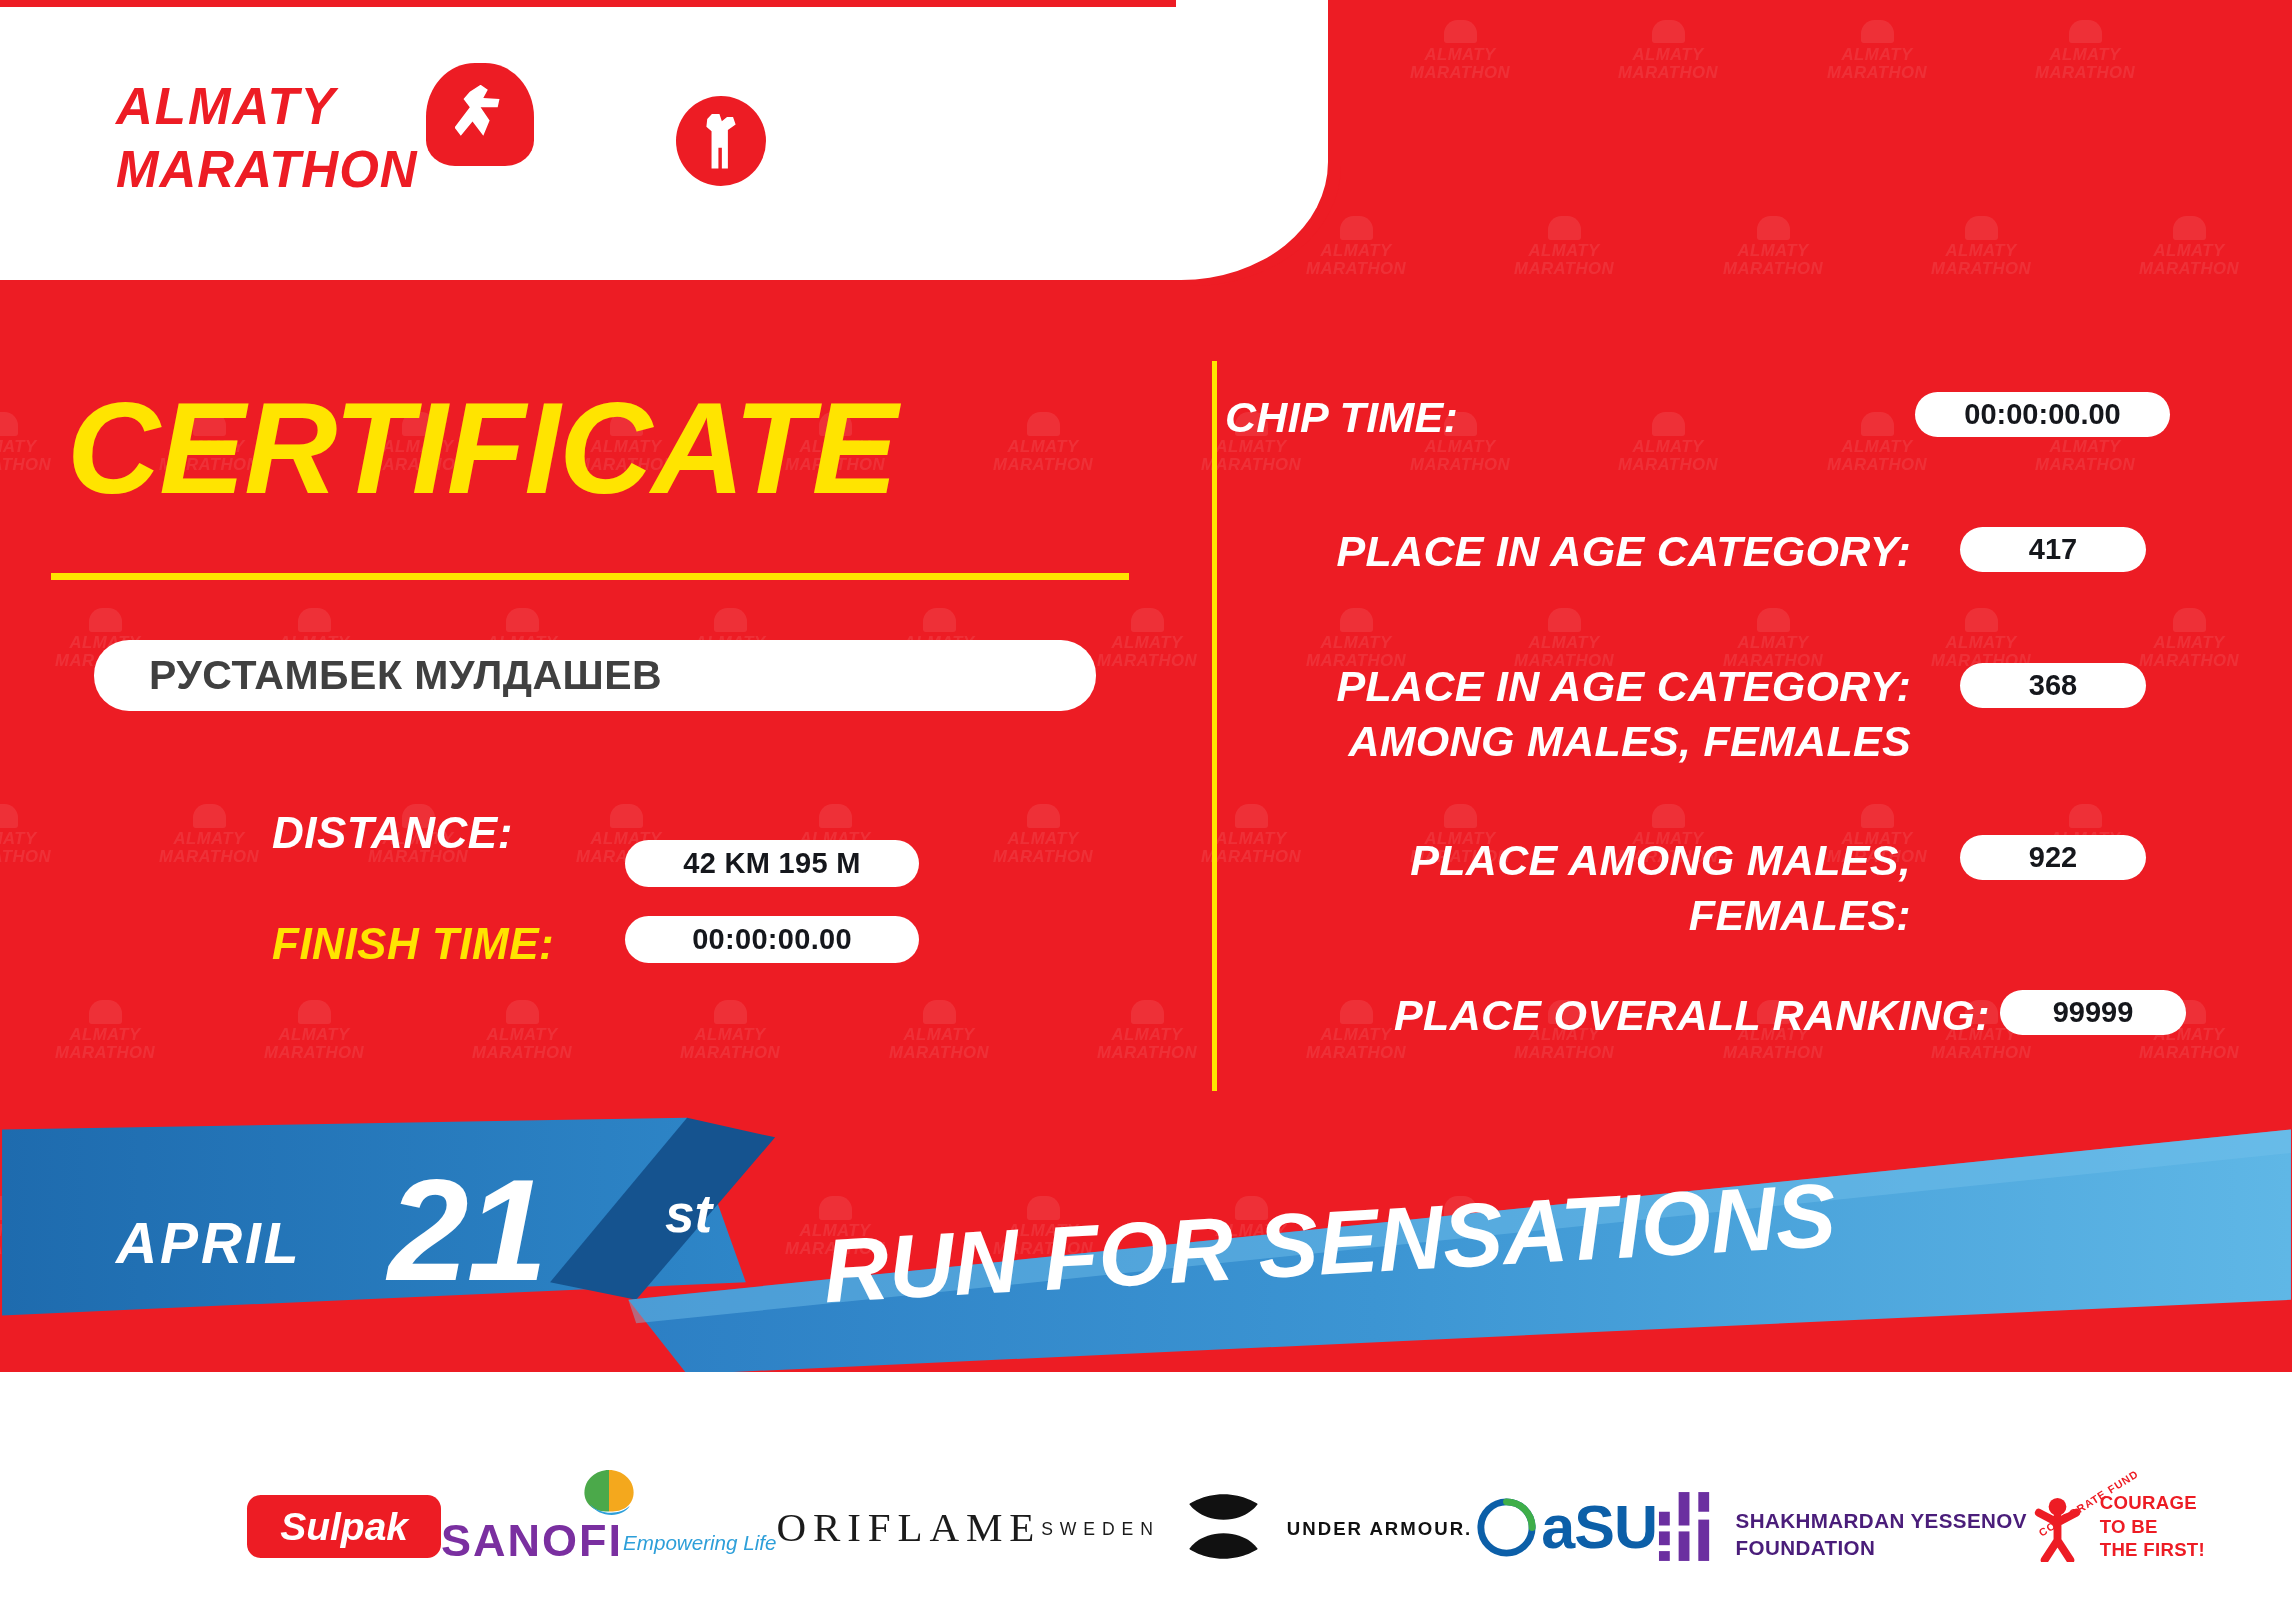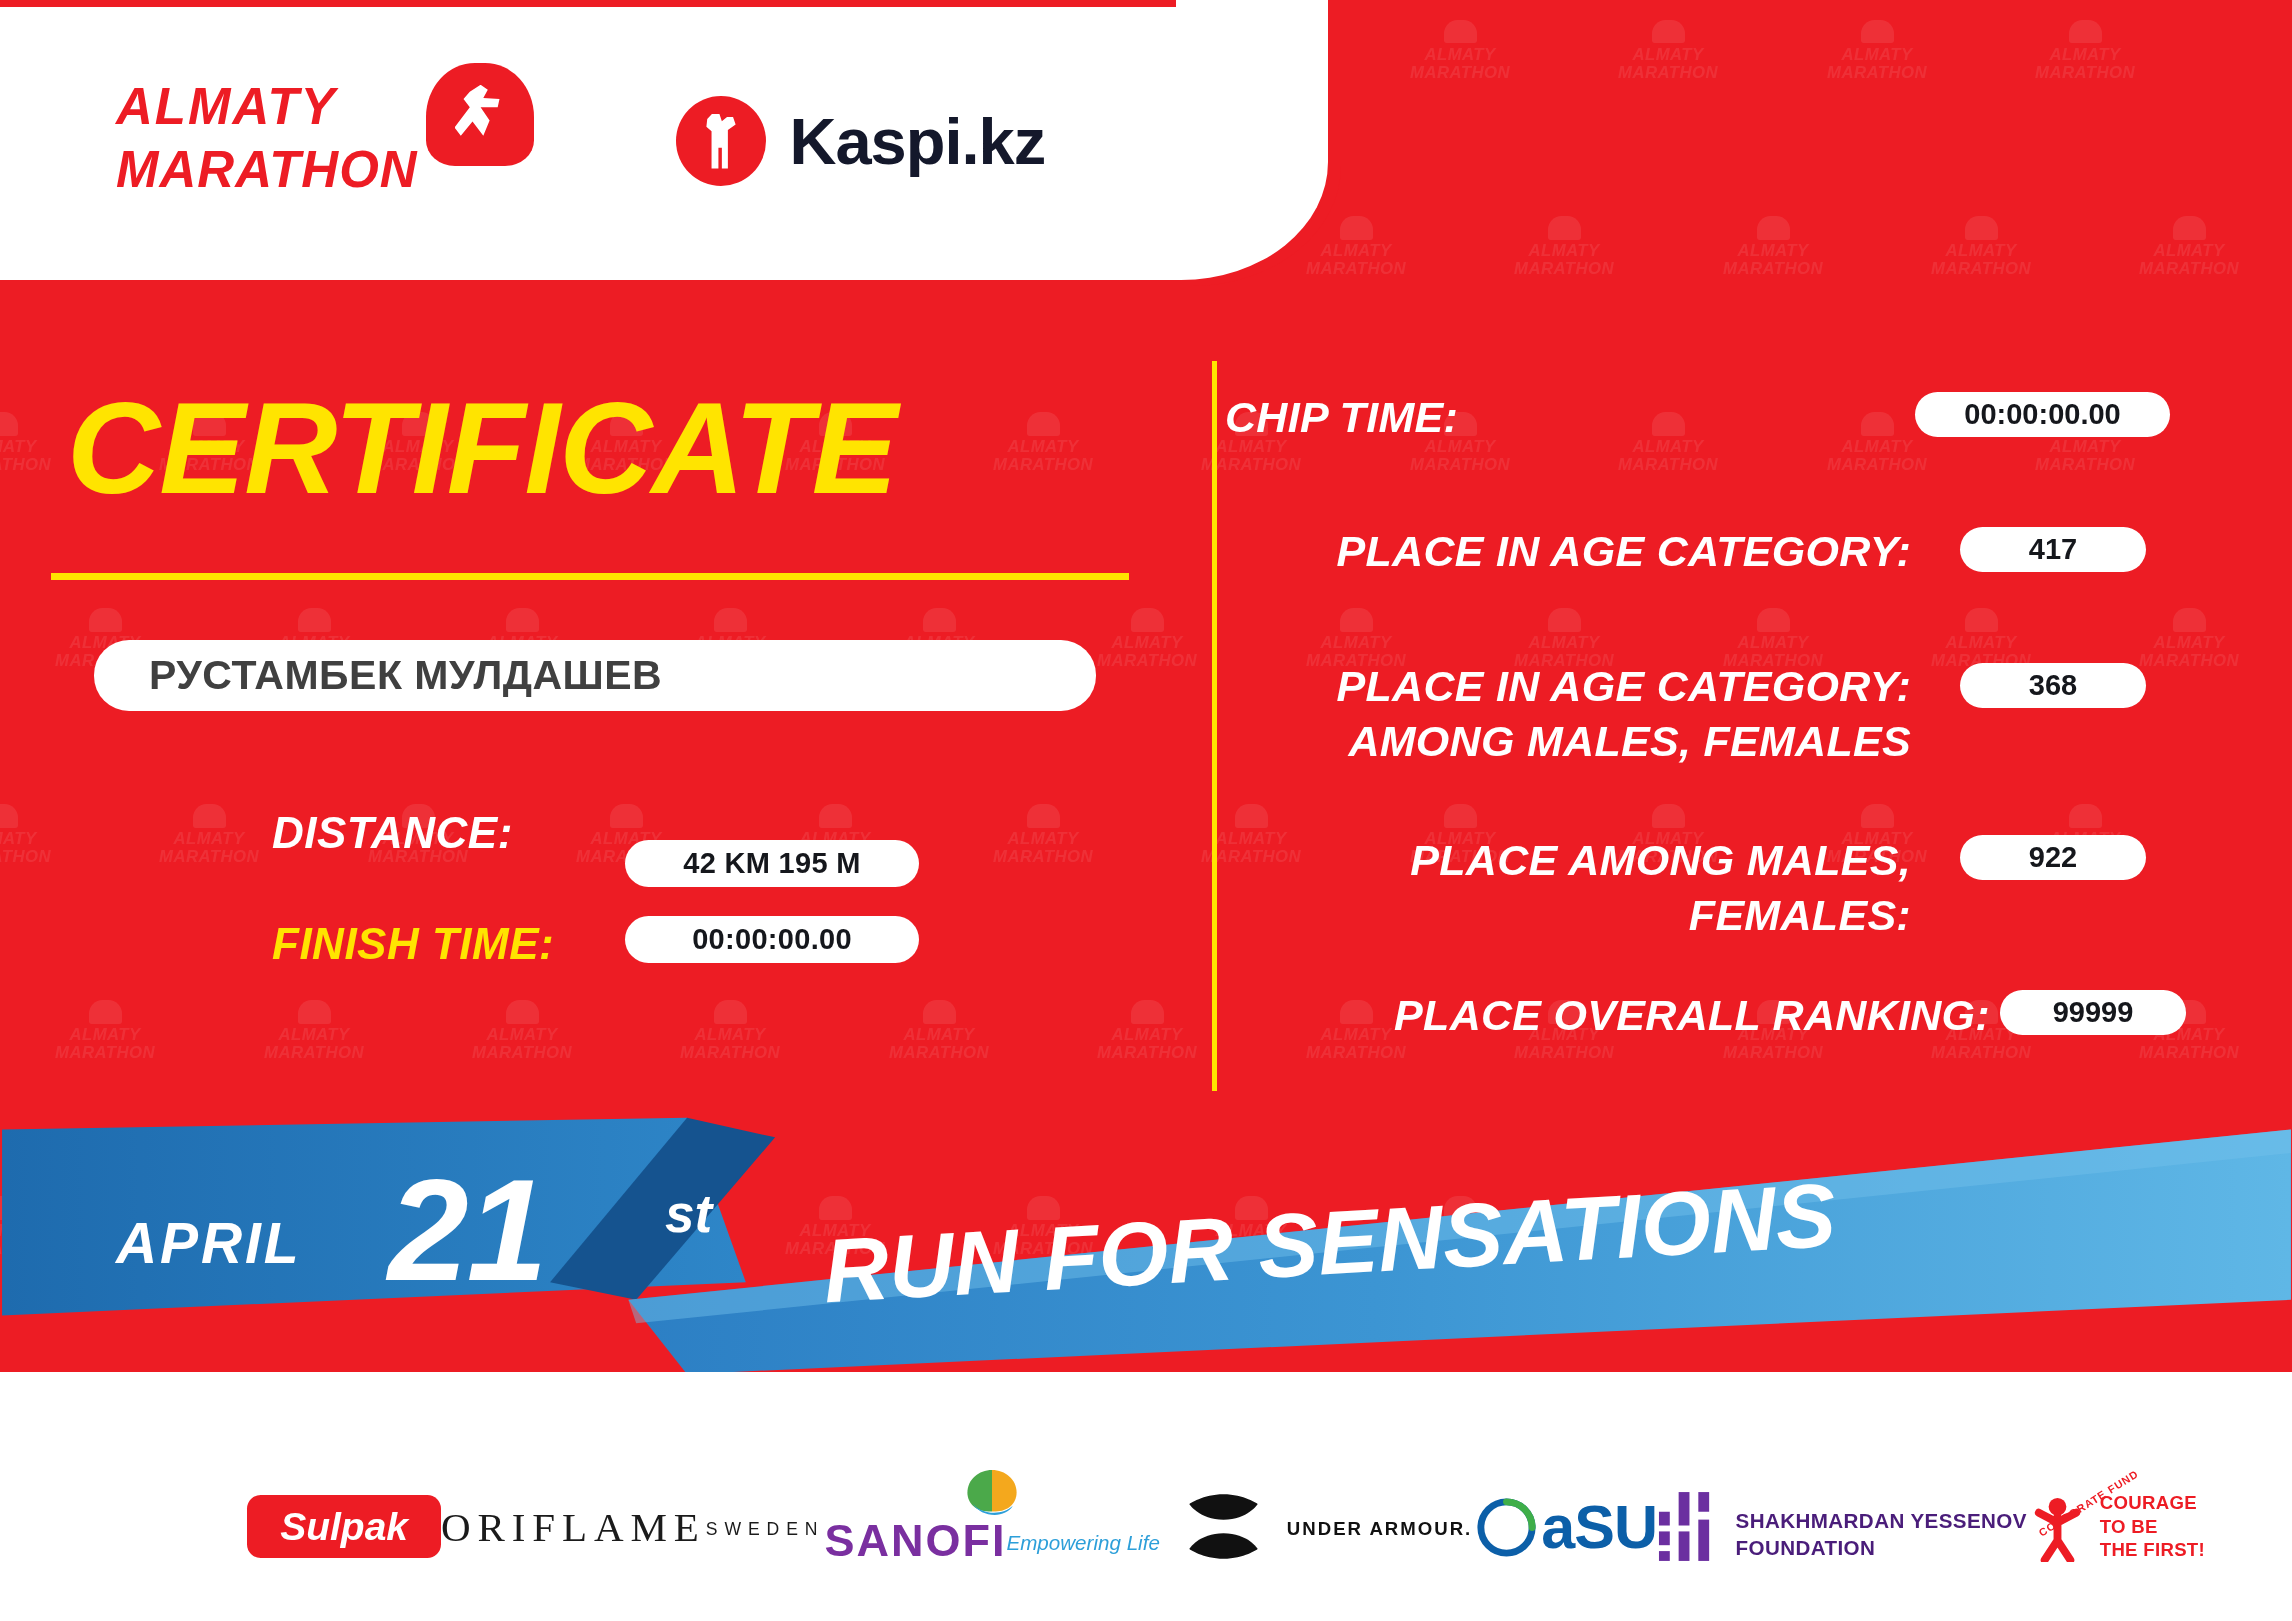--- a/index.html
+++ b/index.html
@@ -469,21 +469,20 @@
   <div class="header-top-stripe"></div>
 
   <div class="logo-almaty">
     <div class="runner-badge"></div>
     <div class="txt1">ALMATY</div>
     <div class="txt2">MARATHON</div>
   </div>
 
   <div class="logo-kaspi">
     <div class="k-badge"></div>
-    <div class="k-text">Kaspi.kz</div>
   </div>
 
   <div class="cert-title">CERTIFICATE</div>
   <div class="cert-rule"></div>
 
   <div class="name-pill">
     <span>РУСТАМБЕК МУЛДАШЕВ</span>
   </div>
 
   <div class="lbl distance-label">DISTANCE:</div>
@@ -558,33 +557,33 @@
     <div class="sup">st</div>
   </div>
   <div class="ribbon-slogan">RUN FOR SENSATIONS</div>
 
   <div class="sponsors">
 
     <div class="sp">
       <div class="sp-sulpak">Sulpak</div>
     </div>
 
-    <div class="sp sp-oriflame">
-      <div class="m1">ORIFLAME</div>
-      <div class="m2">SWEDEN</div>
-    </div>
-
     <div class="sp sp-sanofi">
       <svg class="mark" viewBox="0 0 60 56">
         <path d="M30 2 C44 2 56 12 56 26 C56 38 46 46 34 46 L30 46 Z" fill="#F4A81D"></path>
         <path d="M30 2 C16 2 4 12 4 26 C4 38 14 46 26 46 L30 46 Z" fill="#4BA94A"></path>
         <path d="M10 38 C18 52 44 54 52 40 C42 50 20 50 10 38 Z" fill="#2D9FD9"></path>
       </svg>
       <div class="m1">SANOFI</div>
       <div class="m2">Empowering Life</div>
+    </div>
+
+    <div class="sp sp-oriflame">
+      <div class="m1">ORIFLAME</div>
+      <div class="m2">SWEDEN</div>
     </div>
 
     <div class="sp sp-ua">
       <svg class="glyph" viewBox="0 0 130 74">
         <path d="M65 4 C44 4 30 14 30 14 C30 14 40 30 65 30 C90 30 100 14 100 14 C100 14 86 4 65 4 Z" fill="#111"></path>
         <path d="M65 70 C44 70 30 60 30 60 C30 60 40 44 65 44 C90 44 100 60 100 60 C100 60 86 70 65 70 Z" fill="#111"></path>
         <rect x="20" y="30" width="24" height="14" fill="#ffffff"></rect>
         <rect x="86" y="30" width="24" height="14" fill="#ffffff"></rect>
       </svg>
       <div class="m2">UNDER ARMOUR.</div>

